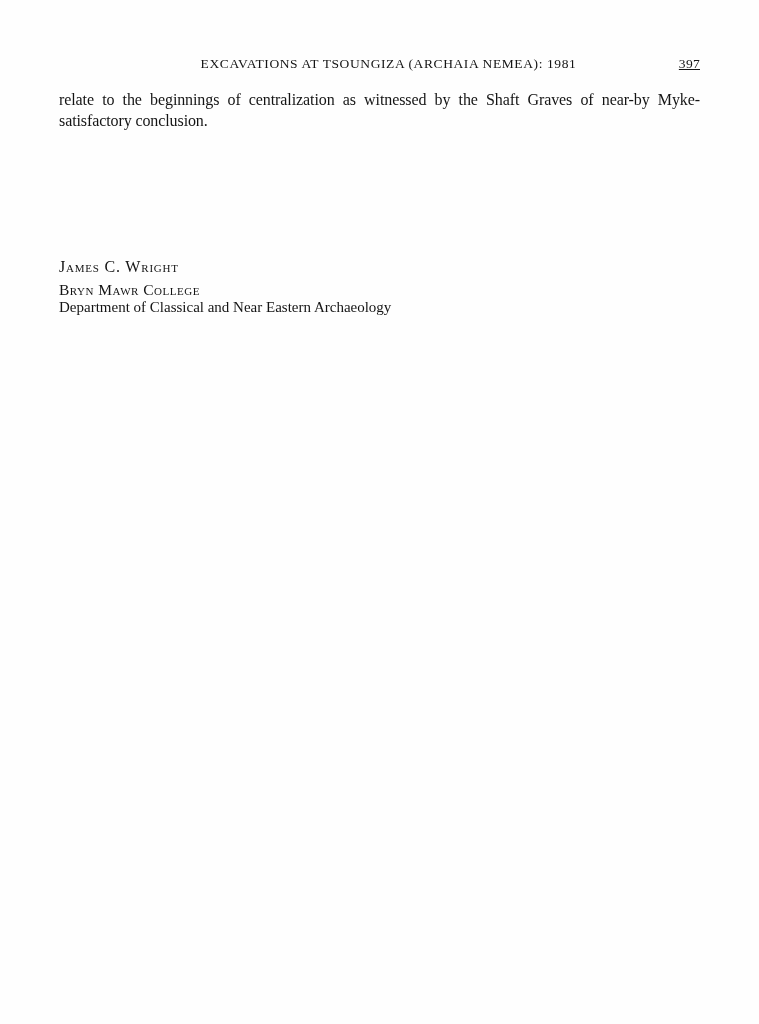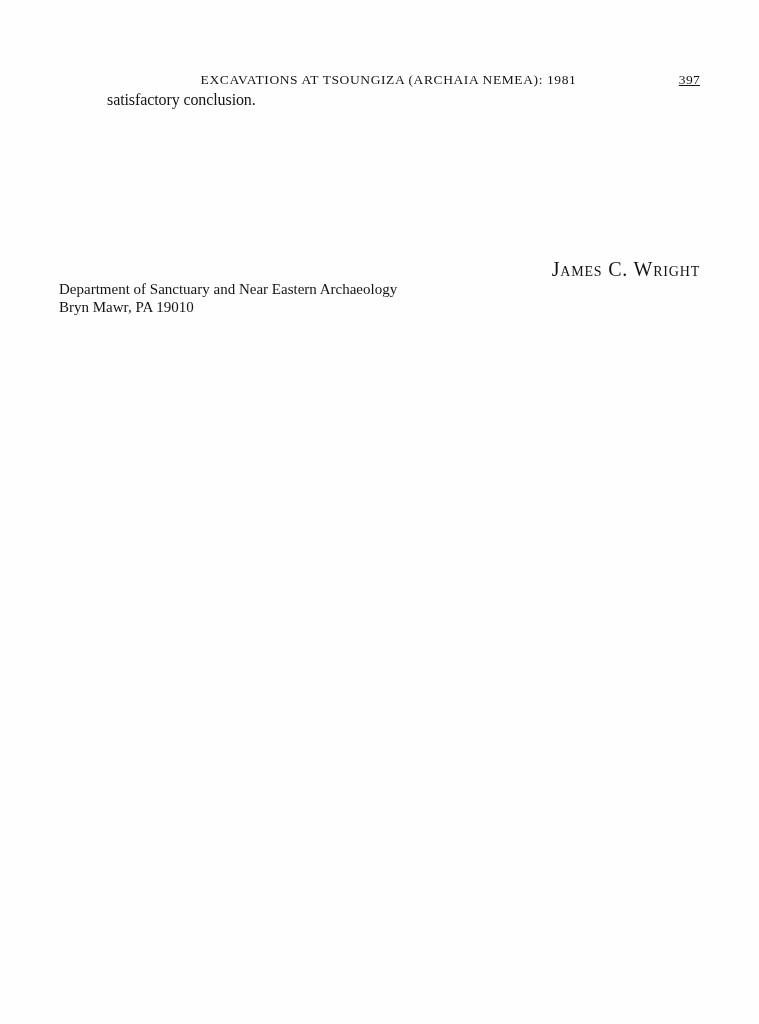--- a/index.html
+++ b/index.html
@@ -19,21 +19,21 @@
     position: absolute;
     left: 0; top: 0;
     width: 759px;
     height: 1024px;
     background: #fefefe;
   }
   
   .running-head {
     position: absolute;
     left: 59px;
-    top: 72px;
+    top: 56px;
     width: 641px;
     font-size: 13.5px;
     letter-spacing: 0.6px;
     white-space: nowrap;
   }
   .running-head .title {
     display: block;
     text-align: center;
     padding-left: 18px; 
   }
@@ -55,30 +55,28 @@
   .body-line {
     line-height: 20.6px;
     height: 20.6px;
     text-align: justify;
     text-align-last: justify;
     white-space: normal;
   }
   .body-line.last {
     text-align: right;
     text-align-last: left;
-    margin-left: 48px;
   }
   .signature {
     position: absolute;
     left: 59px;
     top: 258px;
     width: 641px;
-    text-align: right;
     font-variant: small-caps;
-    font-size: 20px;
+    font-size: 16px;
     letter-spacing: 0.8px;
   }
   .affiliation {
     position: absolute;
     left: 59px;
     top: 281px;
     width: 641px;
     font-size: 15px;
   }
   .affiliation .institution {
@@ -96,23 +94,24 @@
 <body>
 
 <div class="page">
 
   <div class="running-head">
     <span class="title">EXCAVATIONS AT TSOUNGIZA (ARCHAIA NEMEA): 1981</span>
     <span class="page-number">397</span>
   </div>
 
   <div class="body-paragraph">
+    <div class="body-line">relate to the beginnings of centralization as witnessed by the Shaft Graves of near-by Myke-</div>
     <div class="body-line last">satisfactory conclusion.</div>
   </div>
 
   <div class="signature">James C. Wright</div>
 
   <div class="affiliation">
-    <div class="dept">Department of Sanctuary and Near Eastern Archaeology</div>
-    <div class="address">Bryn Mawr, PA 19010</div>
+    <div class="institution">Bryn Mawr College</div>
+    <div class="dept">Department of Classical and Near Eastern Archaeology</div>
   </div>
 
 </div>
 
 </body></html>

